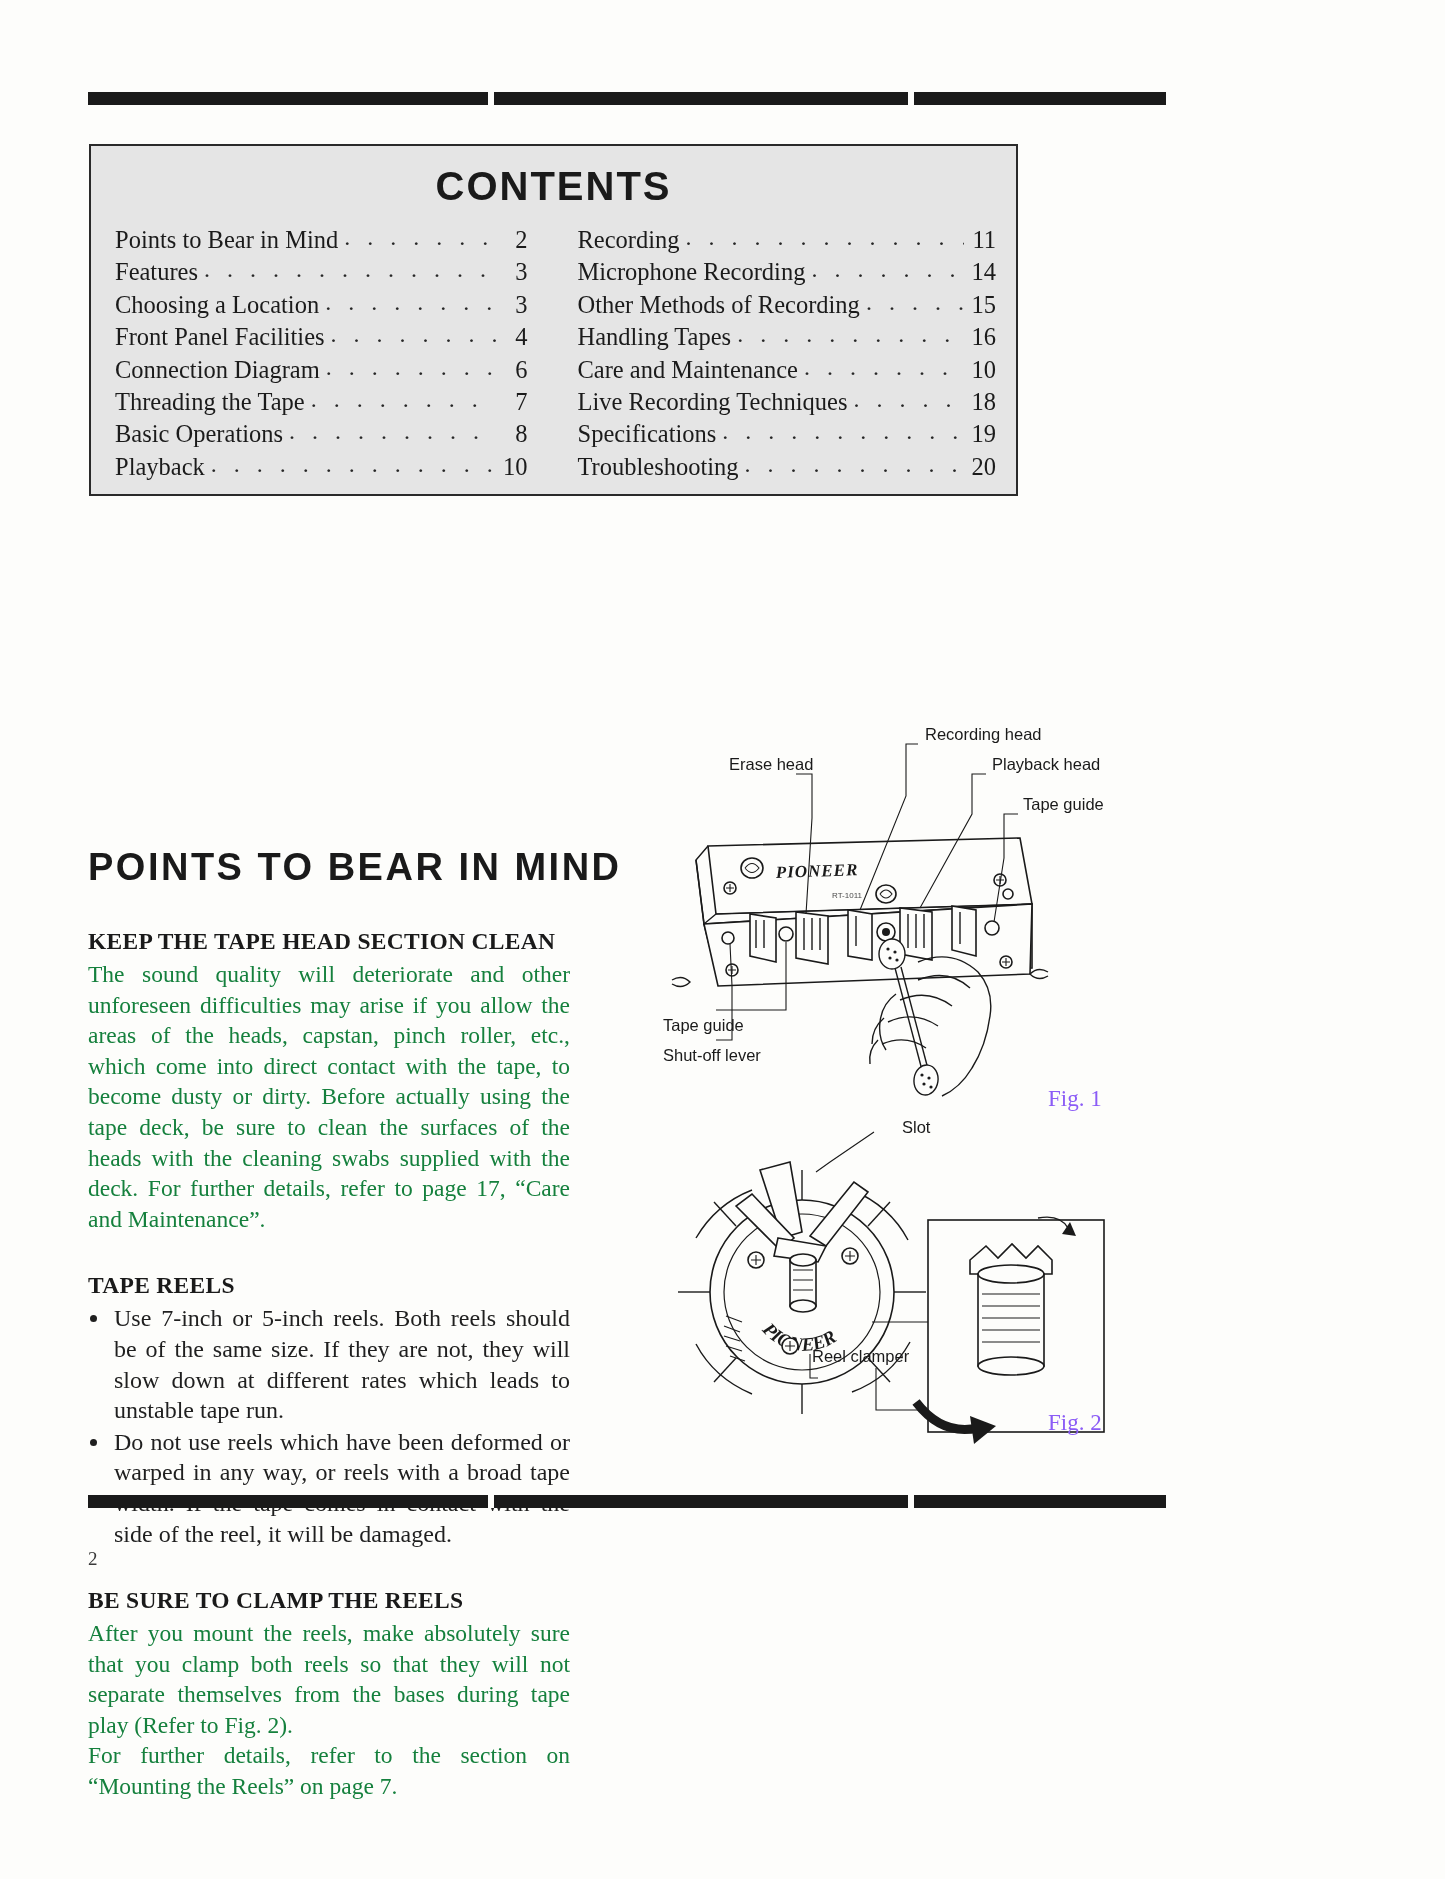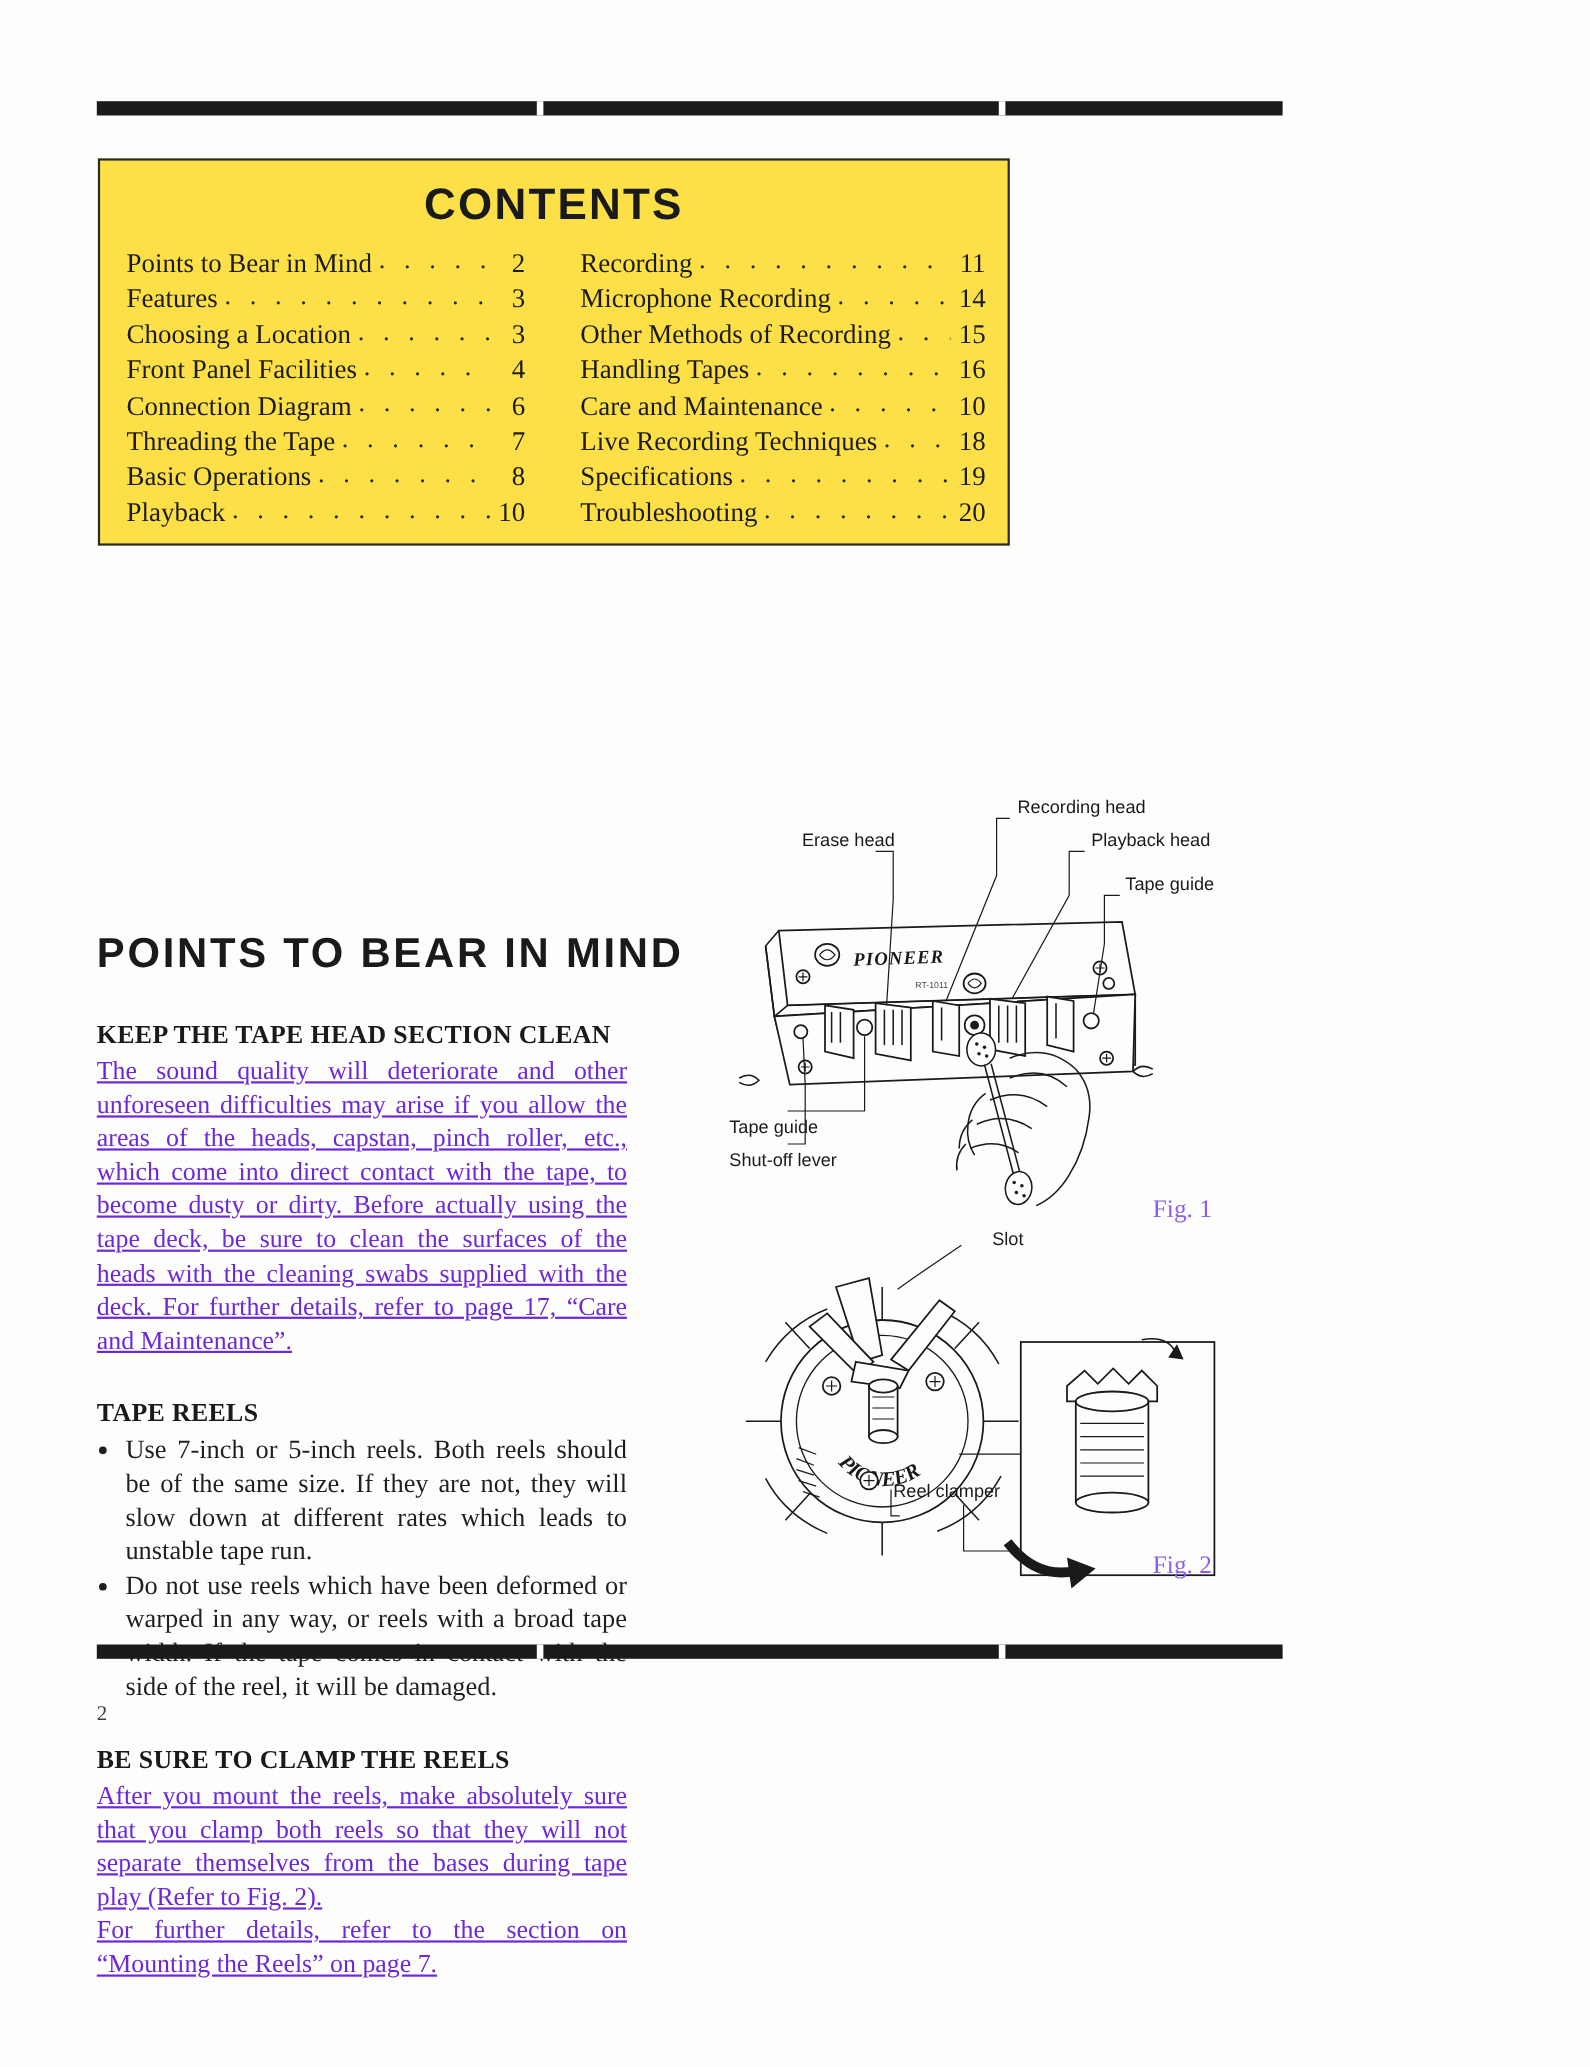--- a/index.html
+++ b/index.html
@@ -14,22 +14,22 @@
   .page{position:absolute;inset:0;background:#fdfdfb;}
 
   
   .rule{position:absolute;left:88px;width:1078px;height:13px;background:#1a1a1a;}
   .rule.top{top:92px;}
   .rule.bottom{top:1495px;}
   .rule .gap{position:absolute;top:0;width:6px;height:13px;background:#fdfdfb;}
 
   
   .contents-box{
-    position:absolute;left:89px;top:144px;width:829px;height:352px;
-    border:2px solid #2a2a2a;box-sizing:border-box;background:#fde047;
+    position:absolute;left:89px;top:144px;width:929px;height:352px;
+    border:2px solid #2a2a2a;box-sizing:border-box;background:#e5e5e5;
   }
   .contents-title{
     position:absolute;top:18px;left:0;width:100%;text-align:center;
     font-family:"Liberation Sans",sans-serif;
     font-weight:bold;font-size:40px;letter-spacing:2px;color:#1a1a1a;
   }
   .toc-cols{position:absolute;top:78px;left:0;width:100%;display:flex;}
   .toc-col{width:50%;box-sizing:border-box;}
   .toc-col.left{padding-left:24px;padding-right:26px;}
   .toc-col.right{padding-left:24px;padding-right:20px;}
@@ -50,21 +50,21 @@
 
   
   .left-col{position:absolute;left:88px;top:928px;width:482px;}
   .sub-head{
     font-family:"Liberation Serif",serif;font-weight:bold;
     font-size:23.5px;letter-spacing:.3px;margin:0 0 4px 0;color:#1a1a1a;
   }
   .sub-head.spaced{margin-top:38px;}
   p.body{
     margin:0;font-size:23.5px;line-height:30.6px;
-    text-align:justify;text-justify:inter-word;color:#6d28d9;text-decoration:underline;
+    text-align:justify;text-justify:inter-word;color:#15803d;
   }
   p.body.tight{text-align:justify;}
   ul.bullets{list-style:none;margin:2px 0 0 0;padding:0;}
   ul.bullets li{
     position:relative;padding-left:26px;font-size:24px;line-height:30.6px;
     text-align:justify;margin-bottom:1px;color:#1f1f1f;
   }
   ul.bullets li .dot{
     position:absolute;left:2px;top:12px;width:7px;height:7px;
     background:#1f1f1f;border-radius:50%;

